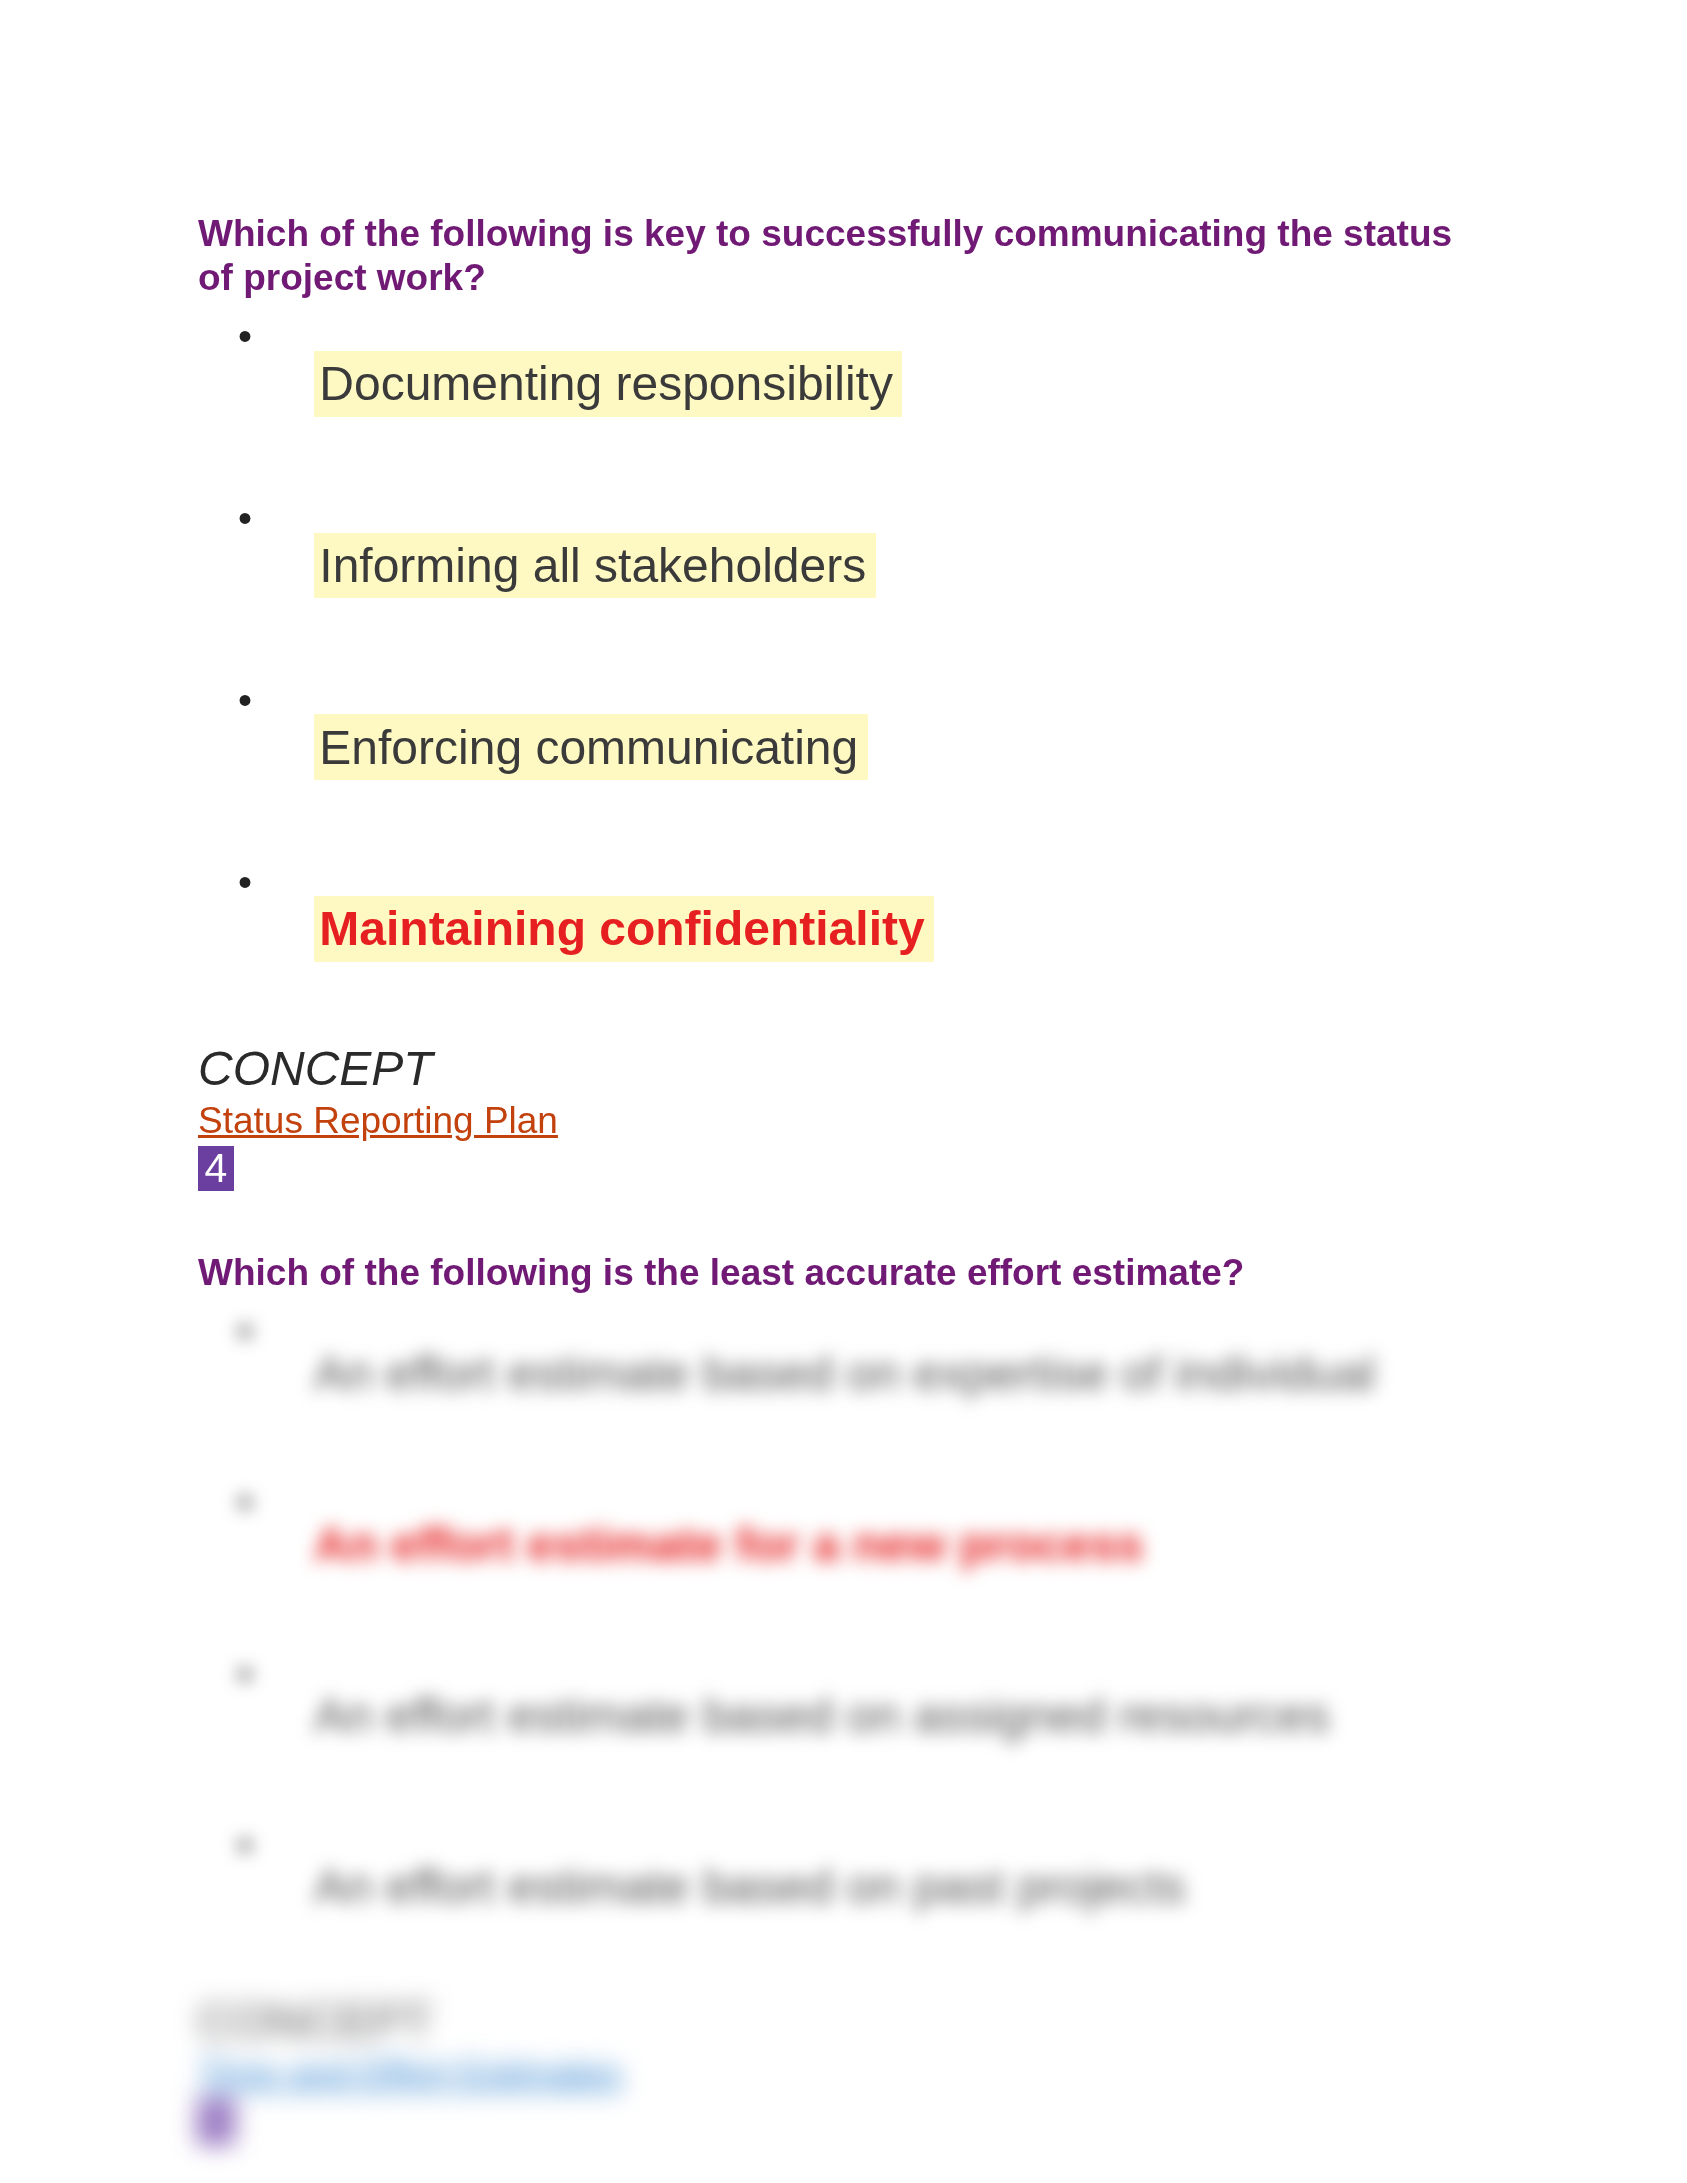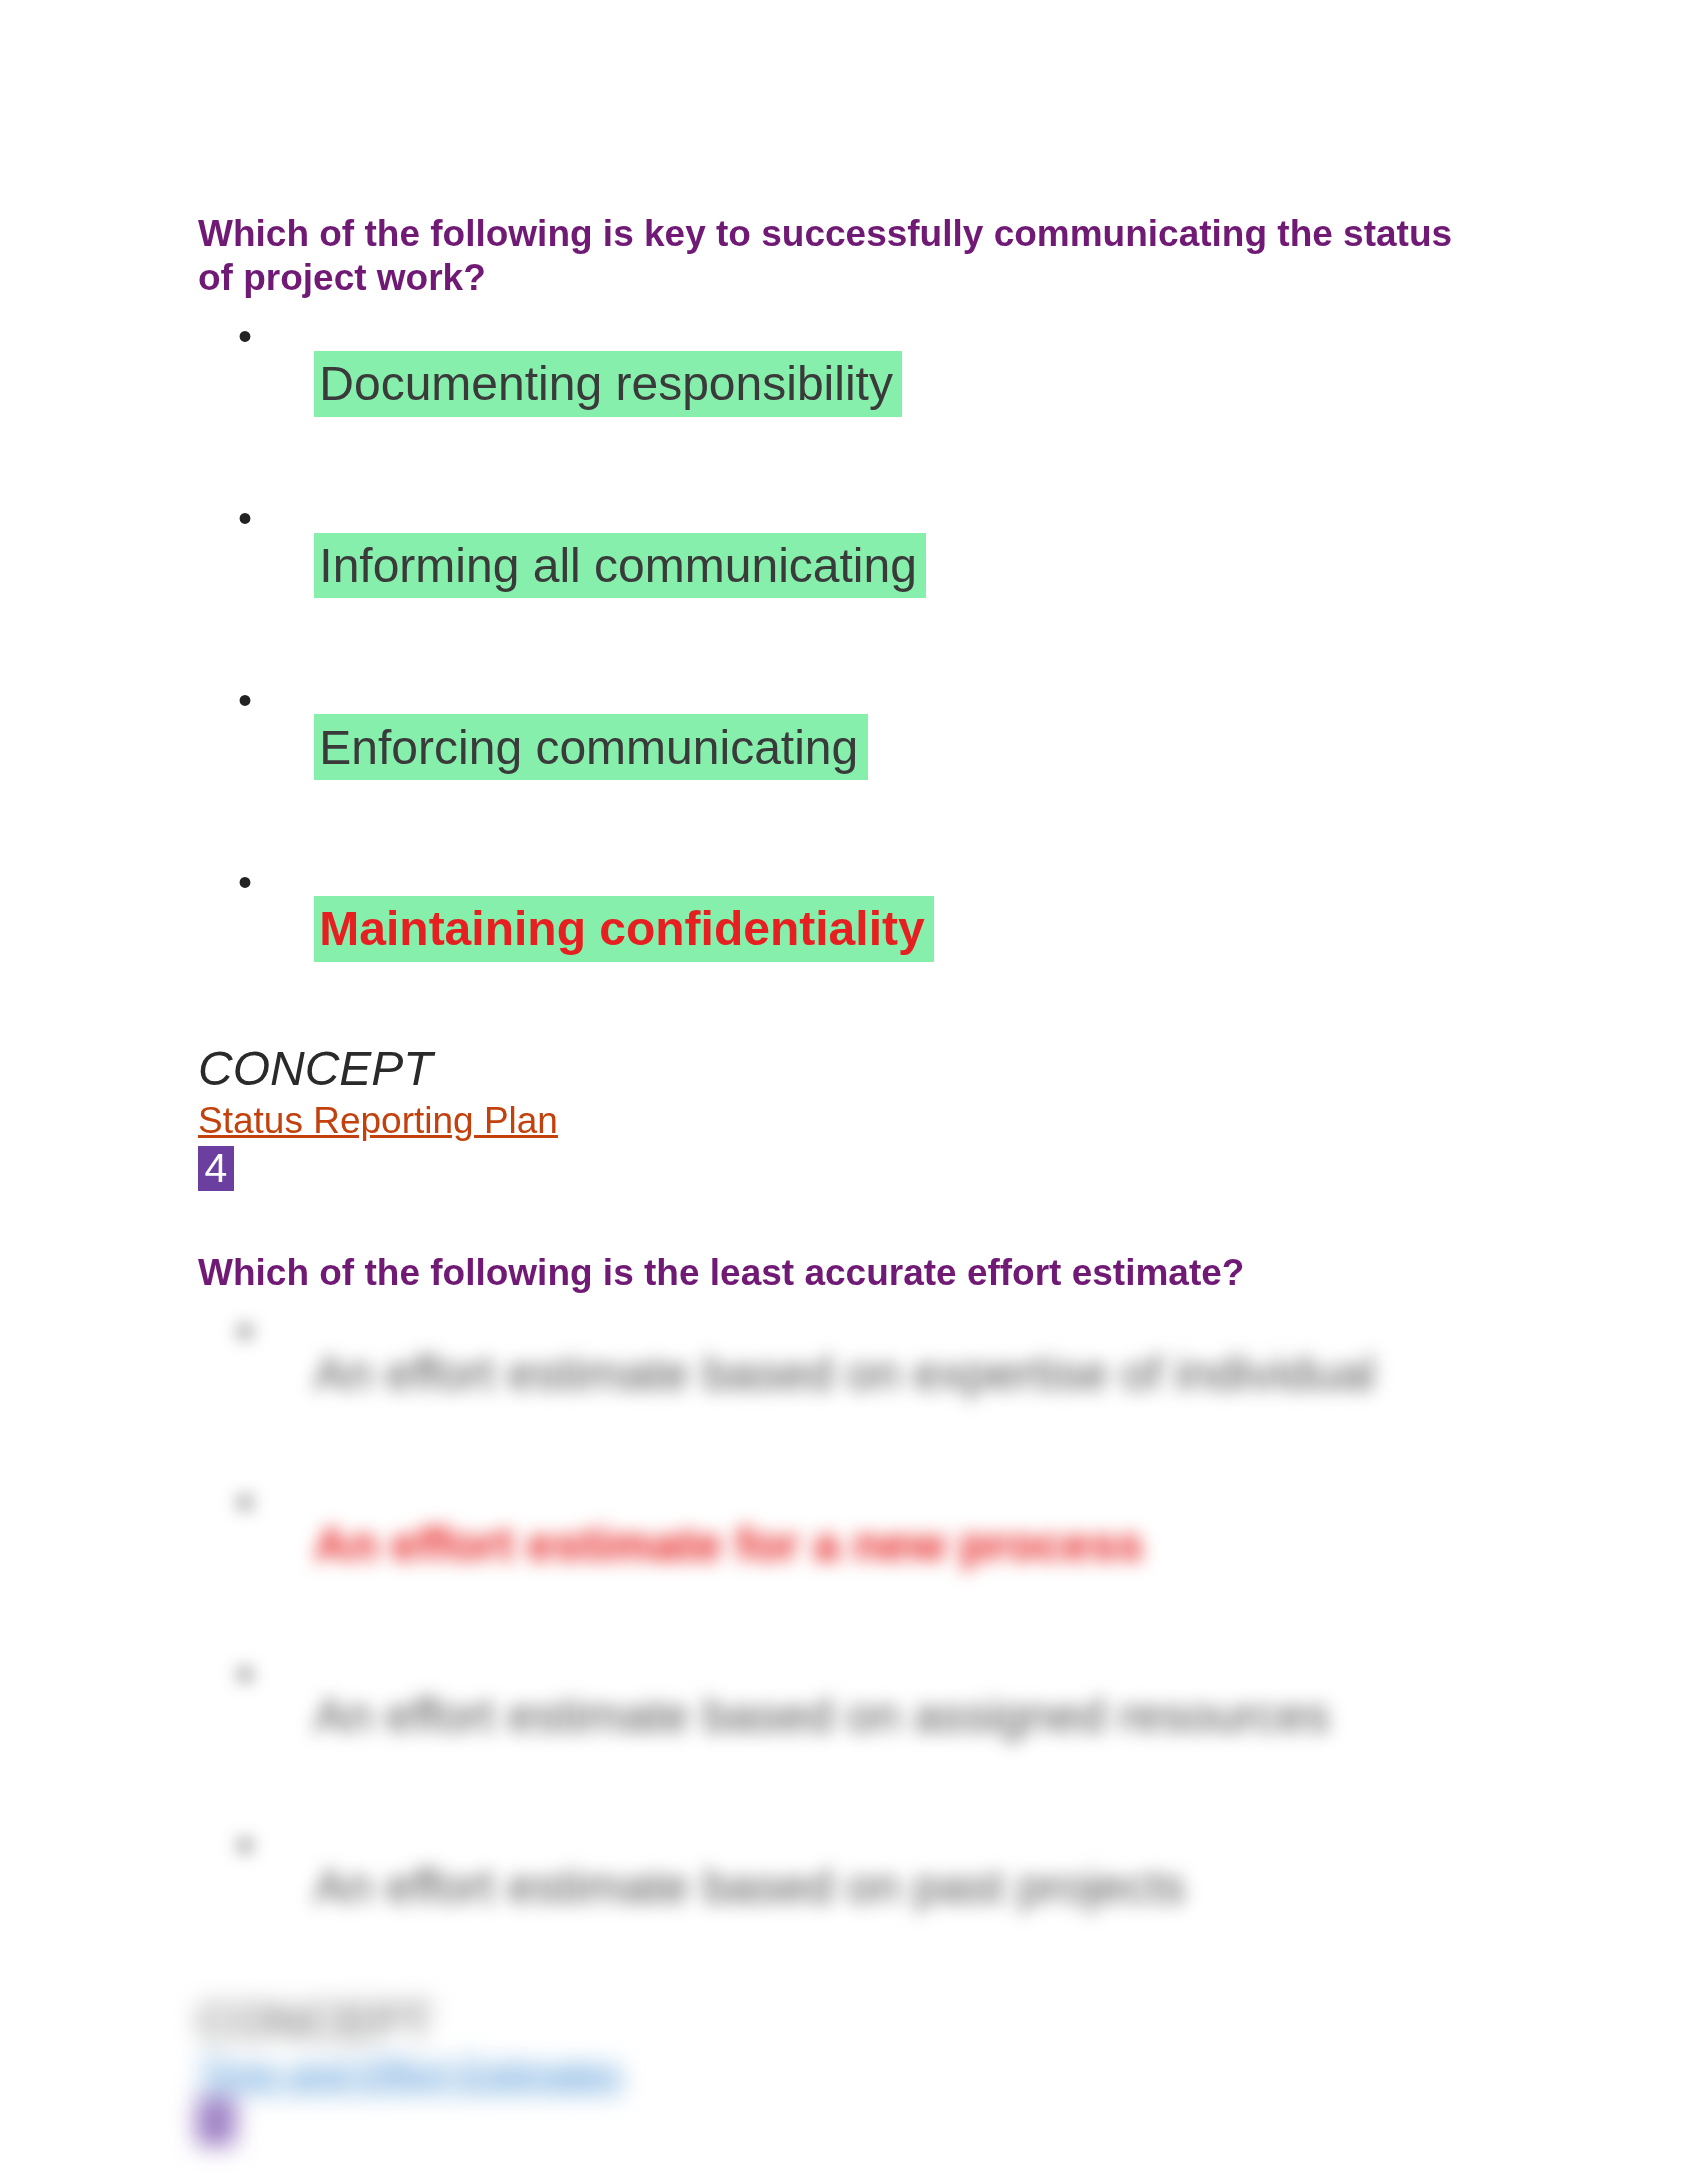--- a/index.html
+++ b/index.html
@@ -37,21 +37,21 @@
       top: -6.6px;
       font-size: 40px;
       color: #222;
     }
     .option-text {
       display: inline-block;
       margin-left: 76px;
       margin-top: 30px;
       font-size: 48px;
       color: #3a3a3a;
-      background: #86efac;
+      background: #fef9c3;
       padding: 5.3px 9.3px 5.3px 5.3px;
       line-height: 1.15;
     }
     .option-incorrect {
       color: #e62020;
       font-weight: bold;
     }
     .concept-label {
       font-size: 48px;
       color: #2a2a2a;
@@ -135,21 +135,21 @@
 </head>
 <body>
 
 <div>
   <div class="question-text">Which of the following is key to successfully communicating the status of project work?</div>
   <ul class="options-list">
     <li>
       <span class="option-text">Documenting responsibility</span>
     </li>
     <li>
-      <span class="option-text">Informing all communicating</span>
+      <span class="option-text">Informing all stakeholders</span>
     </li>
     <li>
       <span class="option-text">Enforcing communicating</span>
     </li>
     <li>
       <span class="option-text option-incorrect">Maintaining confidentiality</span>
     </li>
   </ul>
   <div class="concept-label">CONCEPT</div>
   <a href="#" class="concept-link">Status Reporting Plan</a>

